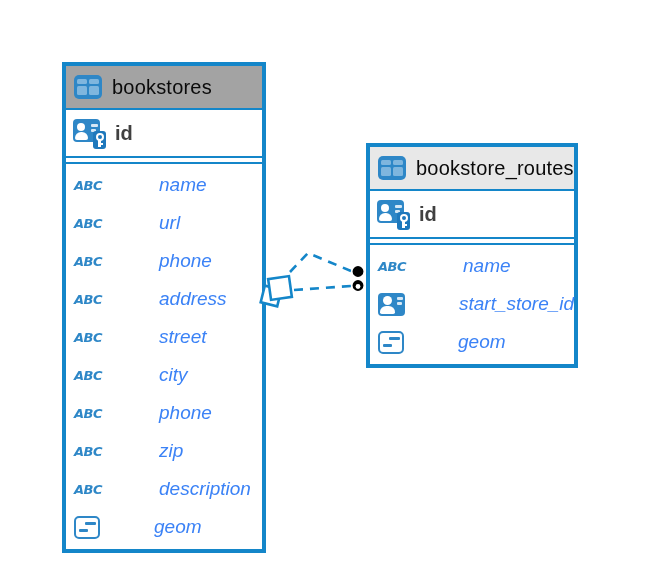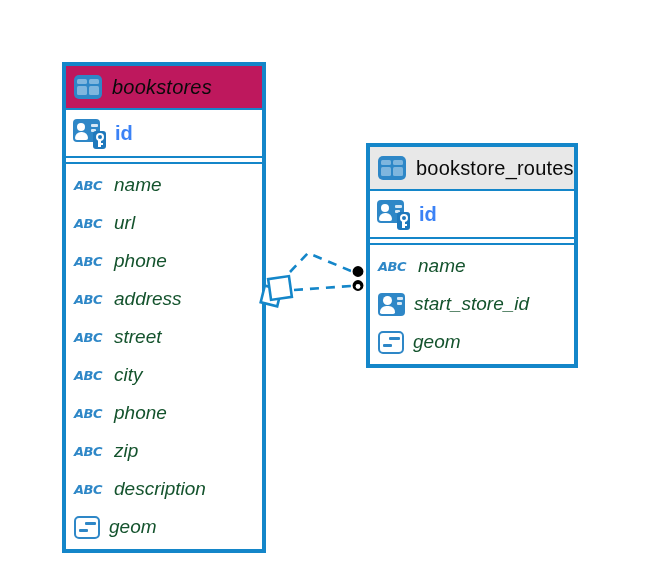--- a/index.html
+++ b/index.html
@@ -19,40 +19,40 @@
   }
   .entity--bookstores{left:62px;top:62px;width:204px;}
   .entity--routes{left:366px;top:143px;width:212px;}
 
   .entity-header{
     height:42px;
     border-bottom:2px solid #1486C9;
     display:flex;align-items:center;
     padding-left:8px;gap:10px;
   }
-  .entity-header--orange{background:#be185d;font-style:italic;}
+  .entity-header--orange{background:#a3a3a3;}
   .entity-header--gray{background:#E8E8E8;}
   .entity-title{font-size:20px;color:#0a0a0a;letter-spacing:0.2px;}
 
   .pk-row{
     height:46px;
     border-bottom:2px solid #1486C9;
     display:flex;align-items:center;
     padding-left:7px;gap:9px;background:#fff;
   }
-  .pk-label{font-size:20px;font-weight:bold;color:#3b82f6;}
+  .pk-label{font-size:20px;font-weight:bold;color:#404040;}
 
   .compartment-gap{height:4px;background:#fff;}
 
   .cols{border-top:2px solid #1486C9;background:#fff;padding:2px 0 3px 0;font-style:italic;}
   .col-row{
     height:38px;display:flex;align-items:center;
     padding-left:8px;gap:9px;
   }
-  .col-label{font-size:19px;color:#14532d;}
+  .col-label{font-size:19px;color:#3b82f6;margin-left:45px;}
 
   
   .icon-table{
     width:28px;height:24px;background:#2E87C7;border-radius:5px;
     display:grid;grid-template-columns:1fr 1fr;grid-template-rows:5px 9px;
     gap:2px;padding:4px 3px;box-sizing:border-box;flex:none;
   }
   .icon-table span{background:#7FB6DE;border-radius:1.5px;}
 
   .icon-pk{position:relative;width:33px;height:31px;flex:none;}

